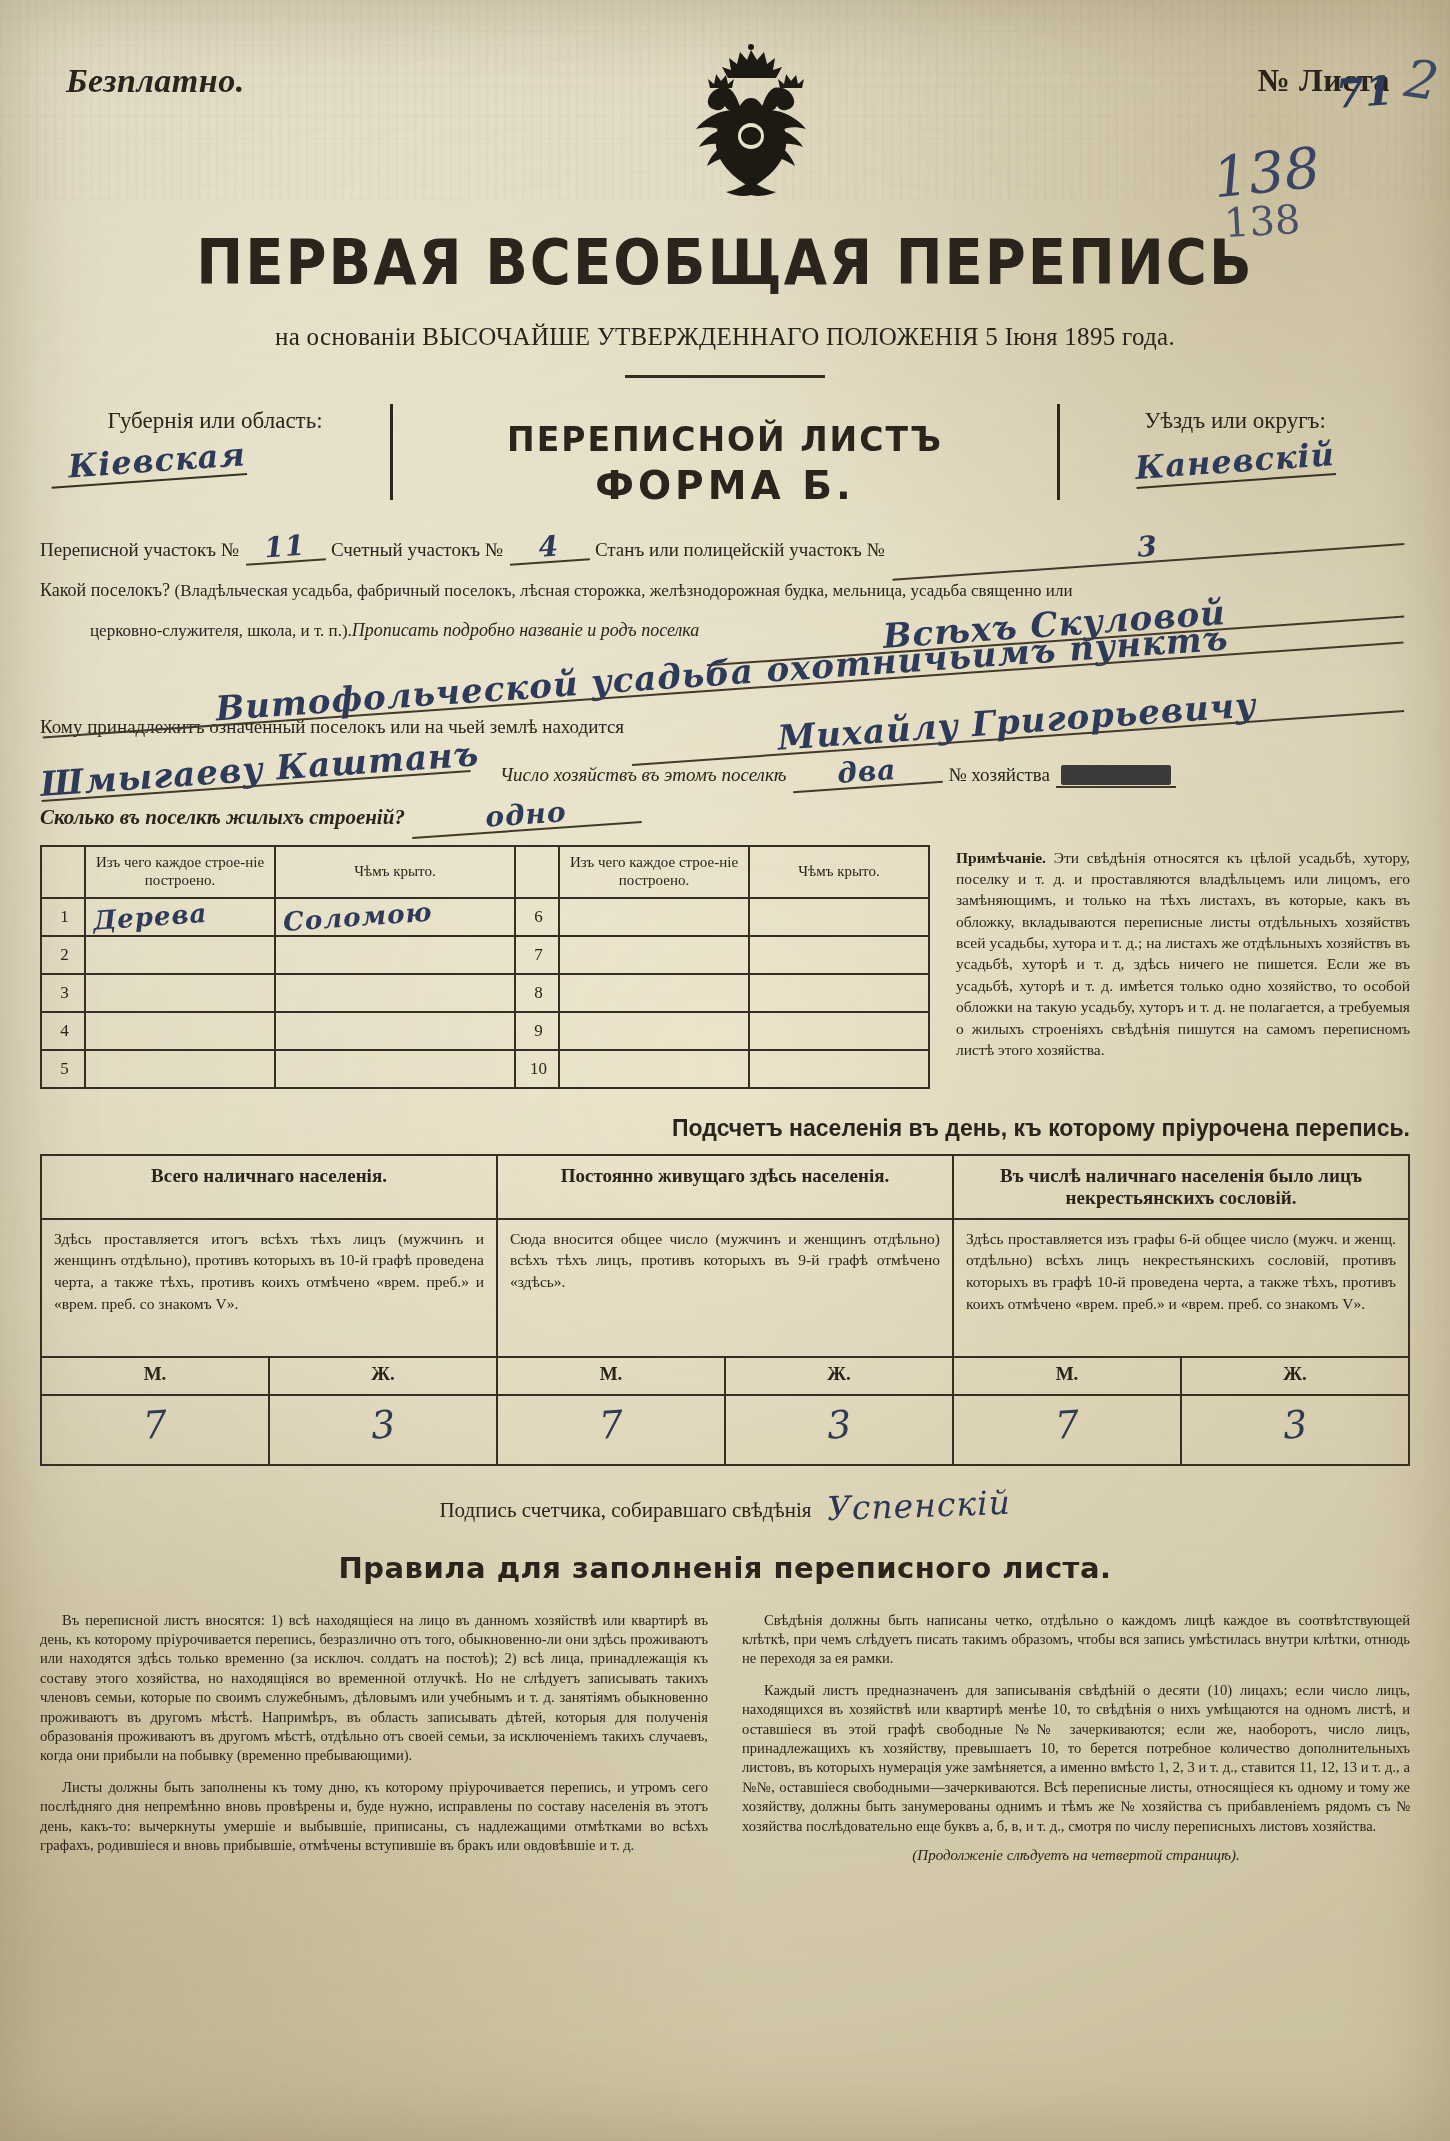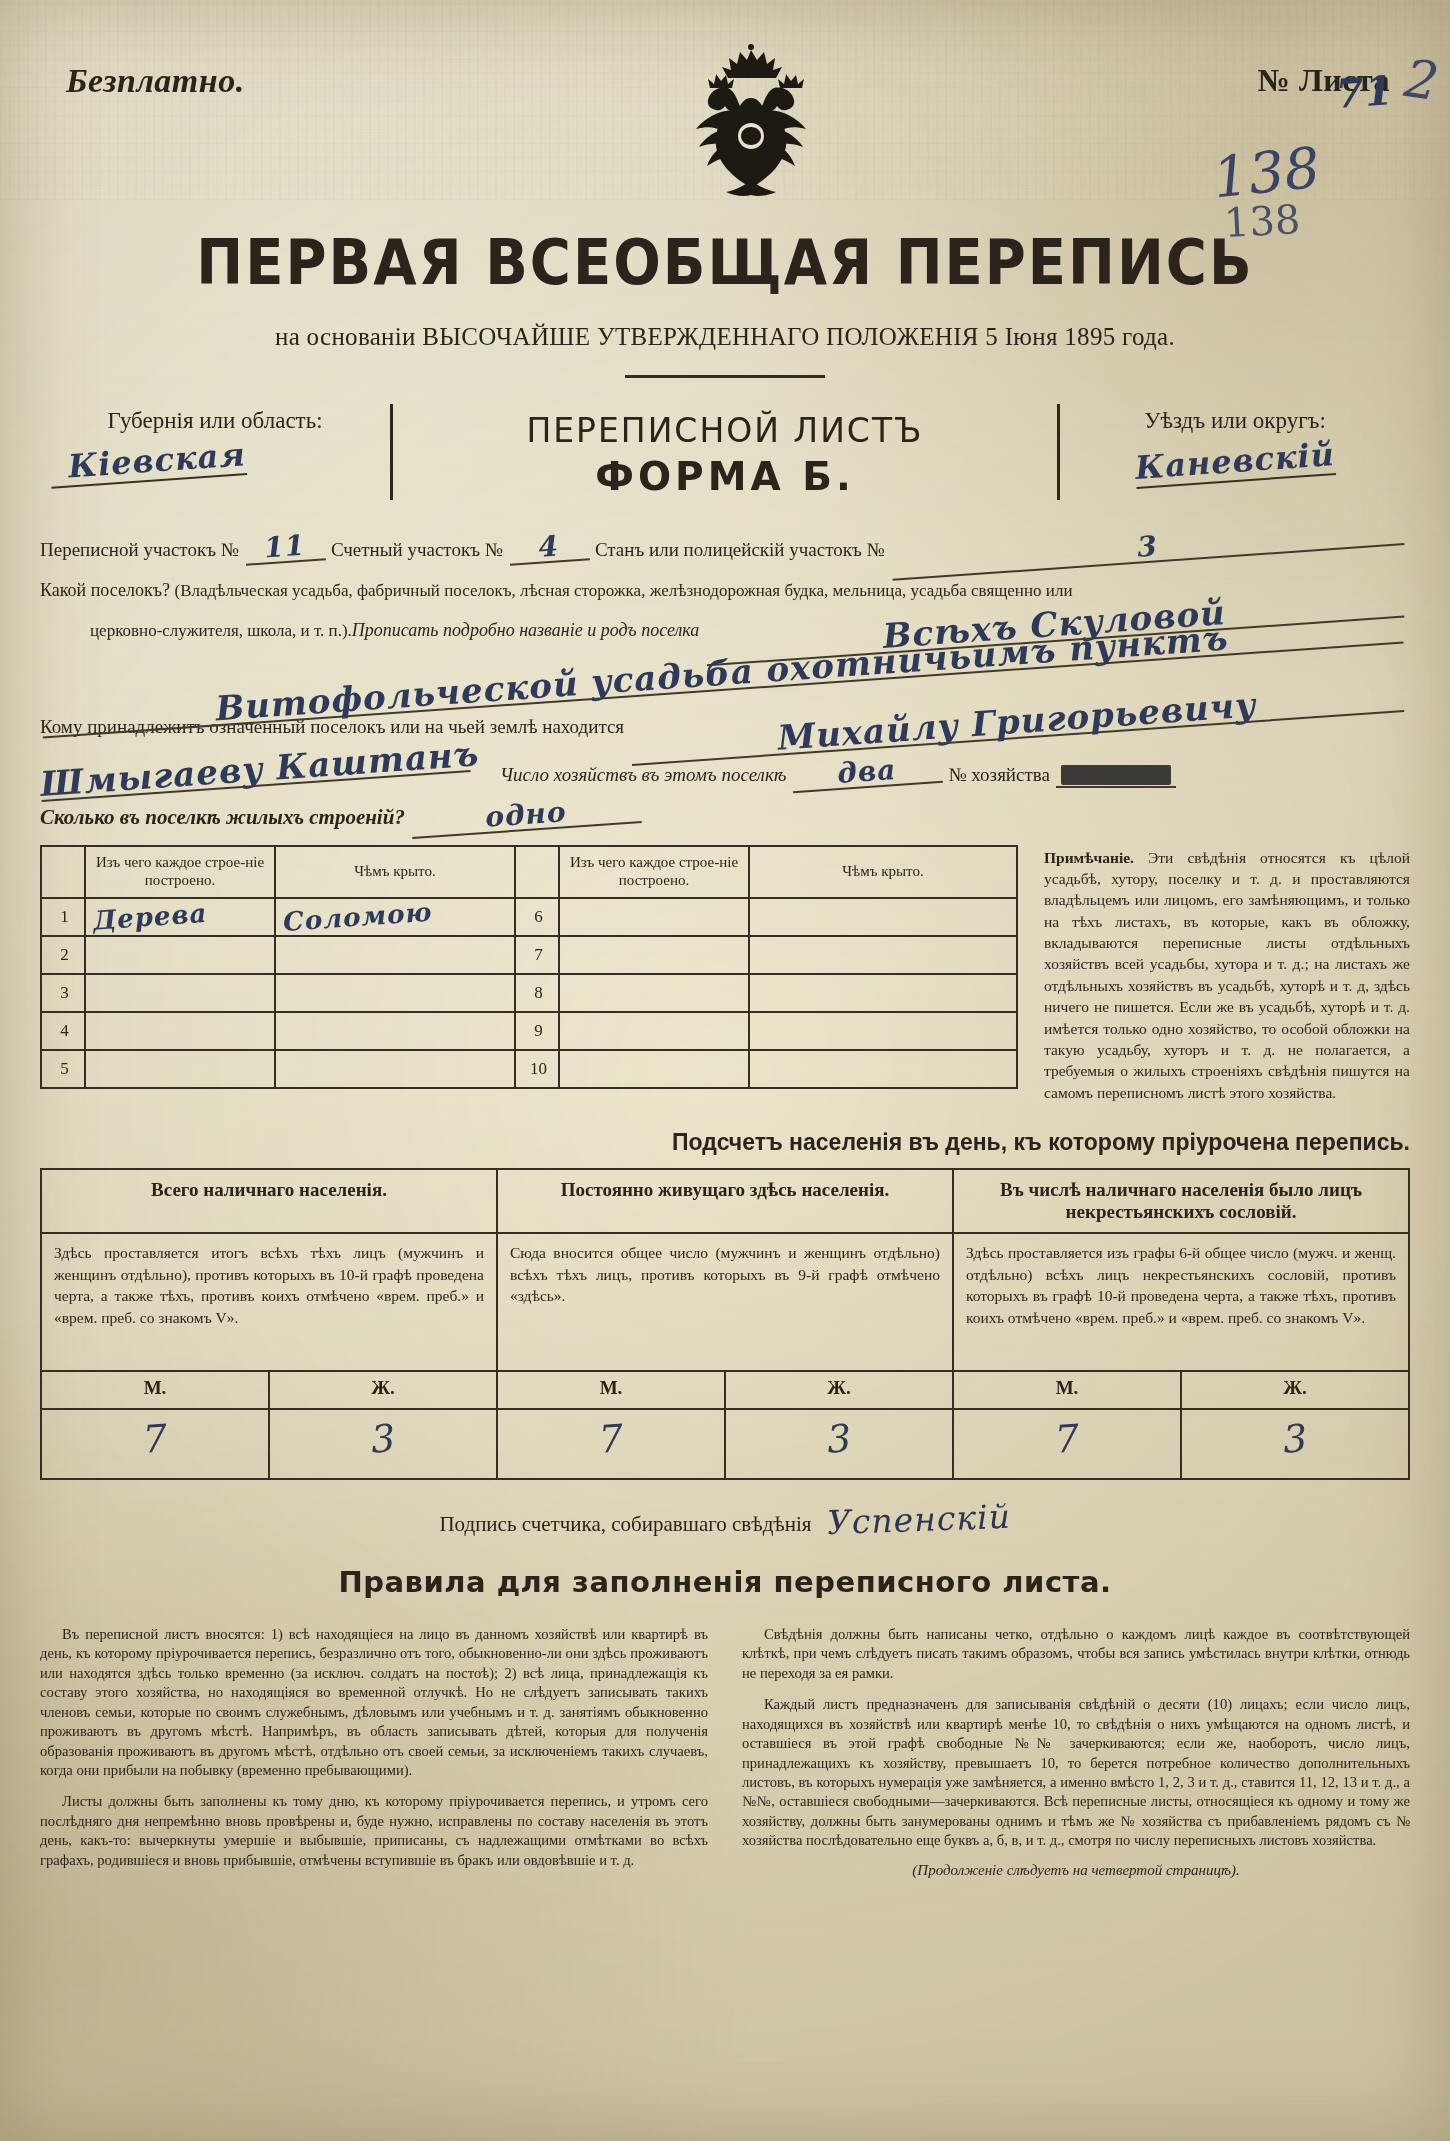--- a/index.html
+++ b/index.html
@@ -180,24 +180,24 @@
   .band .left { width: 330px; border-right: 3px solid #2c261c; }
   .band .right { width: 330px; border-left: 3px solid #2c261c; text-align: center;}
   .band .mid { flex: 1; text-align: center; }
   .band .cap {
     font-size: 23px;
     font-family: "Liberation Serif", serif;
     text-align: center;
   }
   .band .mid .l1 {
     font-family: "DejaVu Sans", sans-serif;
-    font-weight: normal;
+    font-weight: bold;
     font-size: 33px;
     letter-spacing: 2px;
-    margin-top: 3px;
+    margin-top: 12px;
   }
   .band .mid .l2 {
     font-family: "DejaVu Sans", sans-serif;
     font-weight: bold;
     font-size: 39px;
     letter-spacing: 4px;
     margin-top: 4px;
   }
   .band .fill {
     font-size: 32px;
@@ -238,21 +238,21 @@
     display: inline-block;
     width: 110px;
     height: 20px;
     background: #3b3a38;
     vertical-align: middle;
     border-radius: 2px;
   }
   .bwrap { display: flex; gap: 0; align-items: flex-start; }
   table.bld {
     border-collapse: collapse;
-    width: 978px;
+    width: 890px;
     table-layout: fixed;
   }
   table.bld td, table.bld th {
     border: 2px solid #362e22;
     height: 34px;
     font-size: 17px;
     font-family: "Liberation Serif", serif;
   }
   table.bld th {
     font-weight: normal;

